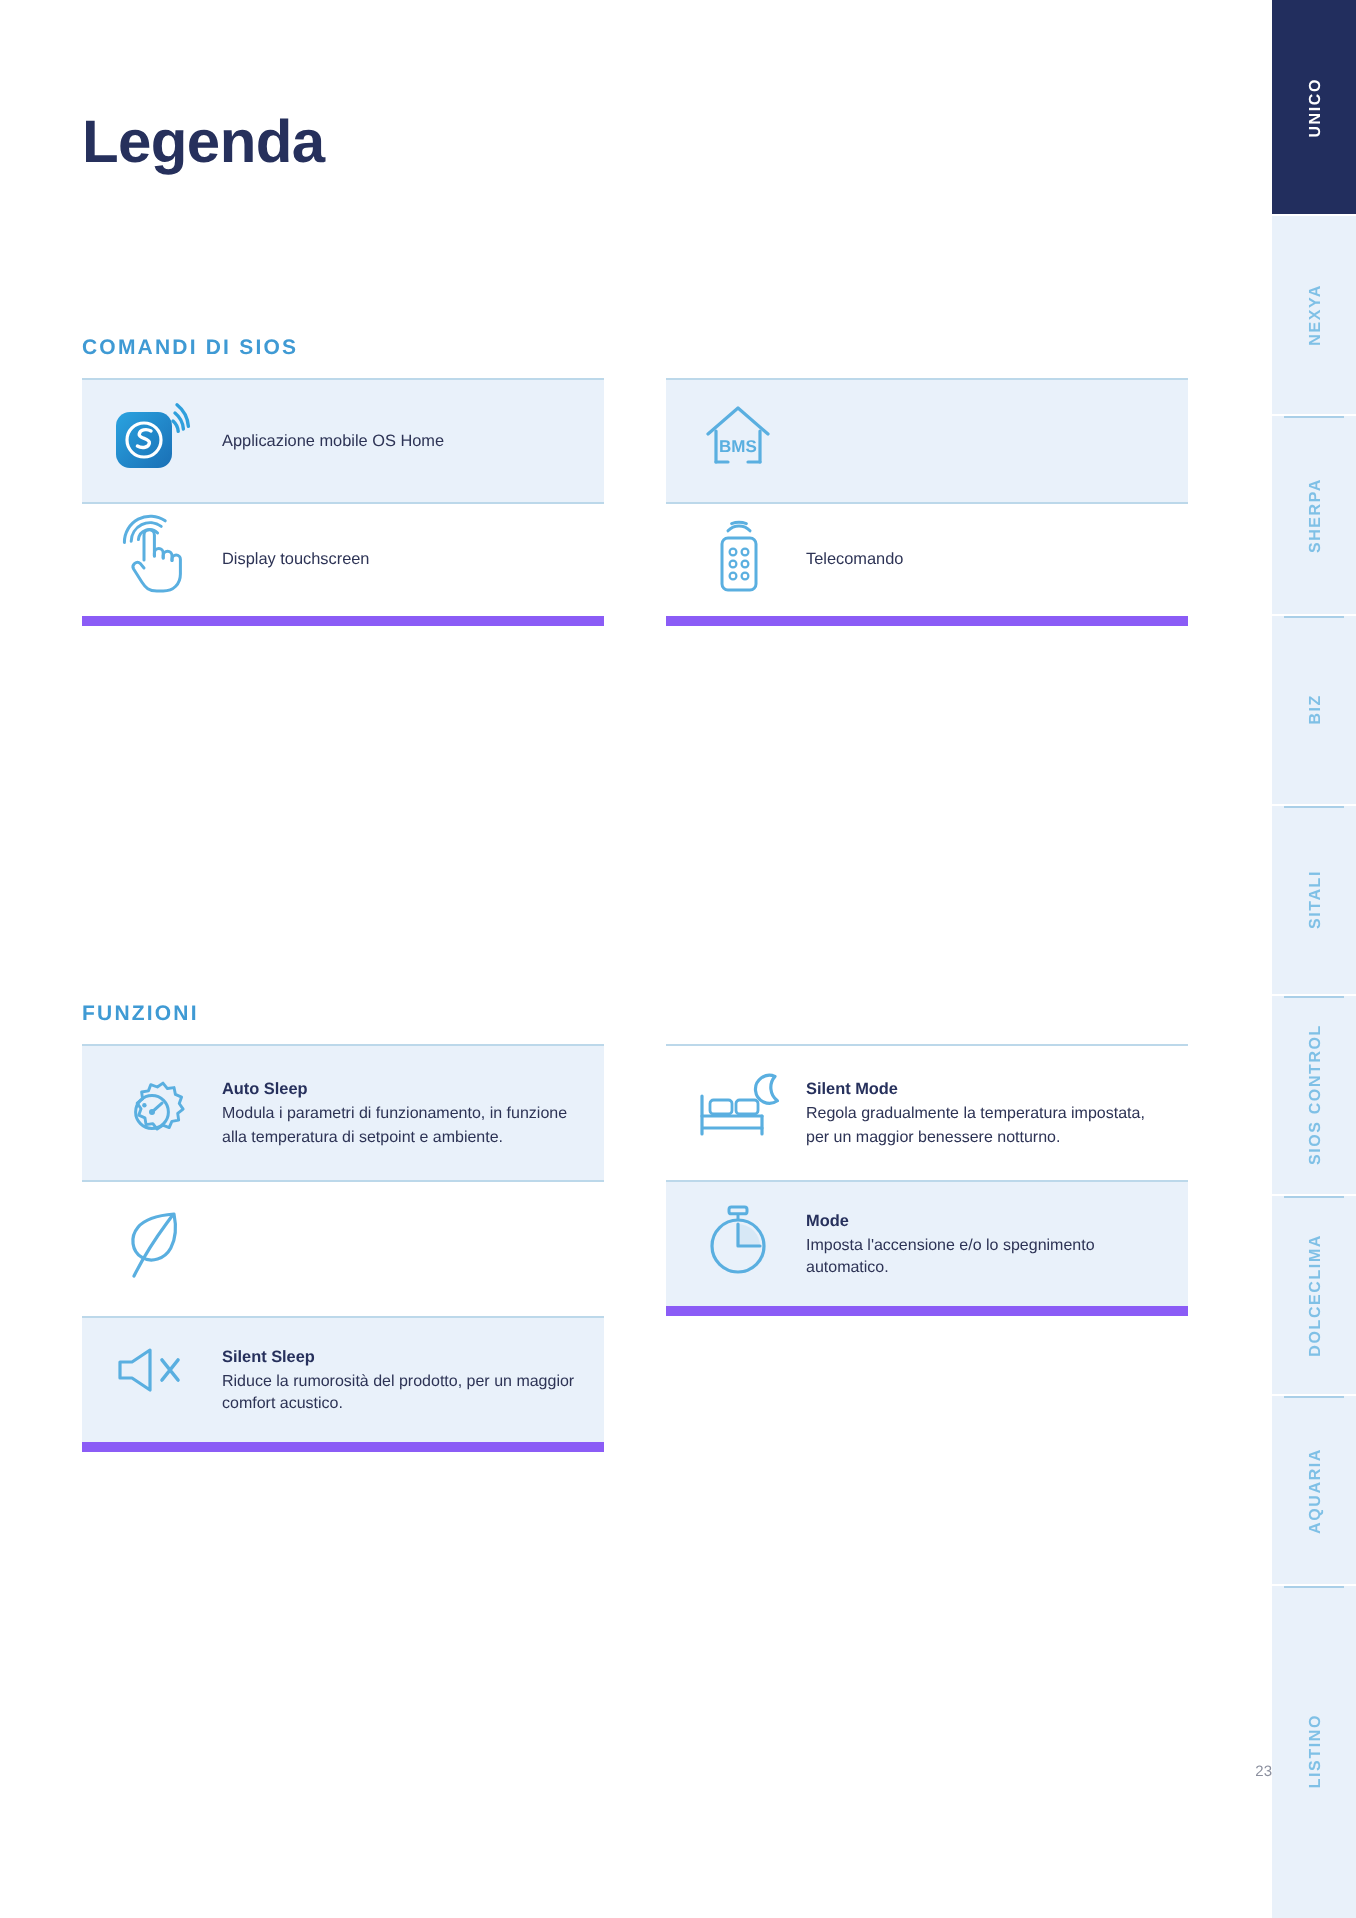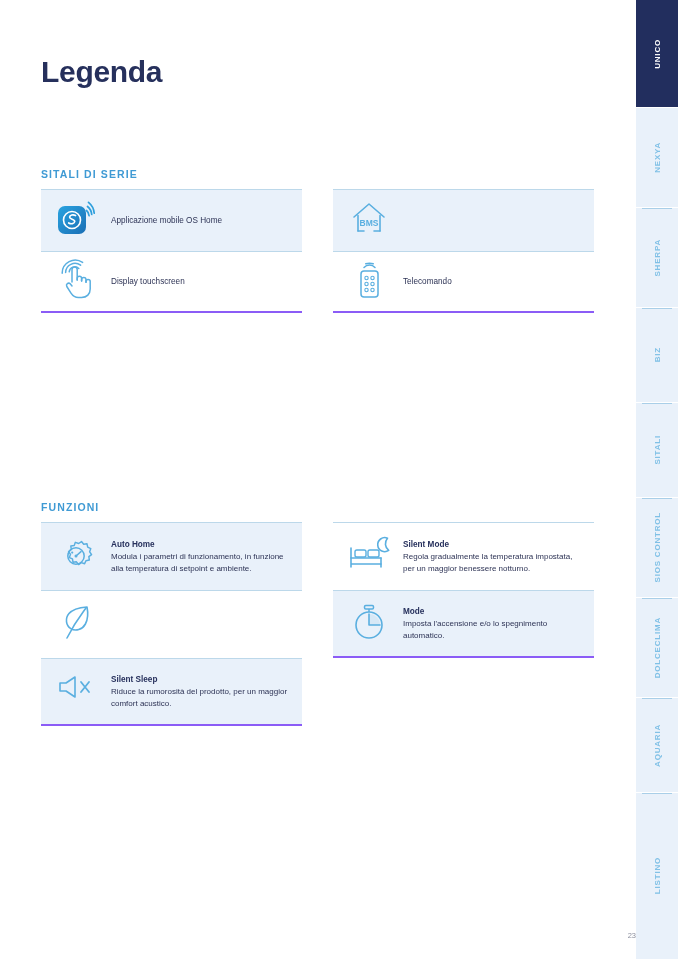--- a/index.html
+++ b/index.html
@@ -62,21 +62,21 @@
   .card {
     position: relative;
     display: flex;
     align-items: center;
     padding: 0 10px 0 12px;
     border-top: 1px solid #bcd8ea;
     min-height: 62px;
   }
   .card.tinted { background: #e9f1fa; }
   .card.plain  { background: #ffffff; }
-  .card.last   { border-bottom: 2px solid #8b5cf6; }
+  .card.last   { border-bottom: 5px solid #8b5cf6; }
 
   .card-icon {
     width: 48px;
     min-width: 48px;
     height: 46px;
     display: flex;
     justify-content: center;
   }
   .card-body {
     padding-left: 10px;
@@ -133,40 +133,40 @@
   .tab.active .tab-label { color: #ffffff; }
   .tab-sep {
     position: absolute;
     left: 6px; right: 6px; top: 0;
     height: 1px;
     background: #a9cfe8;
   }
 
   #page-number {
     position: absolute;
-    left: 620px; top: 931px;
+    left: 620px; top: 881px;
     width: 16px;
     text-align: right;
     font-size: 7.5px;
     color: #8b8f9e;
   }
 
   svg { display: block; }
 </style>
 </head>
 <body>
 
 <div id="page">
 
   <div id="content">
 
     <h1 id="page-title">Legenda</h1>
 
     <div class="section" id="section-comandi">
-      <div class="section-title">SITALI DI SERIE</div>
+      <div class="section-title">COMANDI DI SIOS</div>
 
       <div class="columns">
 
         <div class="col col-left">
 
           <div class="card tinted">
             <div class="card-icon">
               <svg width="40" height="38" viewBox="0 0 40 38">
                 <defs>
                   <linearGradient id="gApp" x1="0" y1="0" x2="1" y2="1">
@@ -254,21 +254,21 @@
             <div class="card-icon">
               <svg width="42" height="42" viewBox="0 0 42 42">
                 <path d="M21 5.5l3.4 1.2 2.9-2 2.3 2.8 3.4-0.5 0.7 3.5 3.2 1.4-1.2 3.3 2 2.9-2.8 2.2 0.5 3.5-3.5 0.6-1.4 3.2-3.3-1.2-2.9 2-2.2-2.8-3.5 0.5-0.6-3.5-3.2-1.4 1.2-3.3-2-2.9 2.8-2.2-0.5-3.5 3.5-0.6z" fill="none" stroke="#5aafe0" stroke-width="1.5" stroke-linejoin="round" transform="translate(-1,3) scale(0.97)"></path>
                 <circle cx="20" cy="22" r="8.2" fill="none" stroke="#5aafe0" stroke-width="1.5"></circle>
                 <path d="M20 22 L25 17.6" fill="none" stroke="#5aafe0" stroke-width="1.5" stroke-linecap="round"></path>
                 <circle cx="20" cy="22" r="1.5" fill="#5aafe0"></circle>
                 <circle cx="16.2" cy="18.6" r="1.1" fill="#5aafe0"></circle>
               </svg>
             </div>
             <div class="card-body">
-              <div class="card-title">Auto Home</div>
+              <div class="card-title">Auto Sleep</div>
               <div class="card-desc">Modula i parametri di funzionamento, in funzione alla temperatura di setpoint e ambiente.</div>
             </div>
           </div>
 
           <div class="card fn plain">
             <div class="card-icon">
               <svg width="40" height="42" viewBox="0 0 40 42">
                 <path d="M30 5c-6 0.5-14 1.8-18 6.6-4.2 5-3 12 1.8 15 4.8 3 11.6 1 14.6-4.6C31.6 16 30.8 9 30 5z" fill="none" stroke="#5aafe0" stroke-width="1.6" stroke-linejoin="round"></path>
                 <path d="M29 6C24 13 18 20 10 36" fill="none" stroke="#5aafe0" stroke-width="1.6" stroke-linecap="round"></path>
               </svg>

